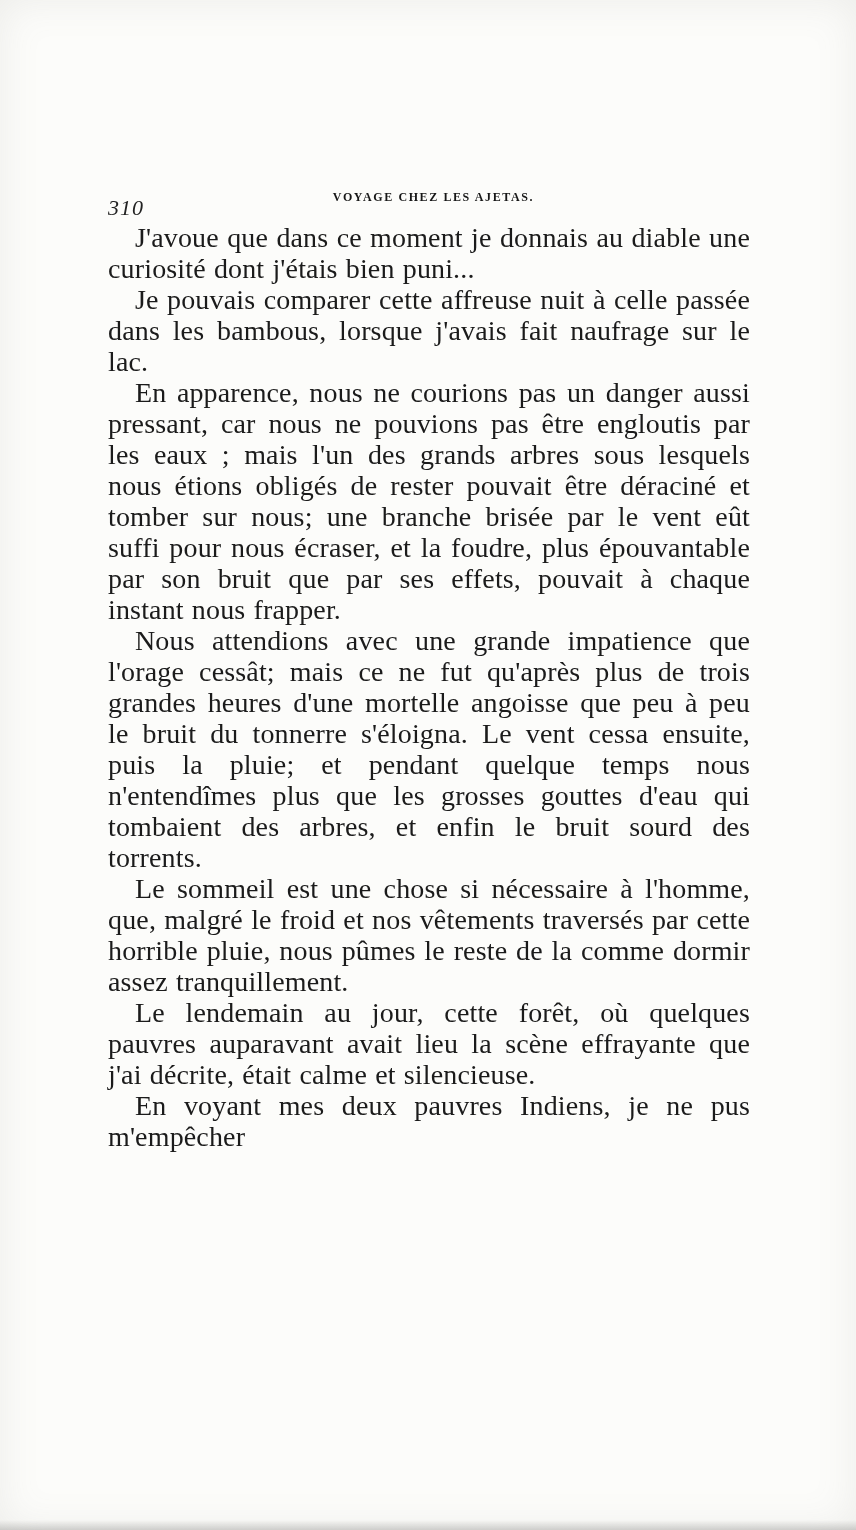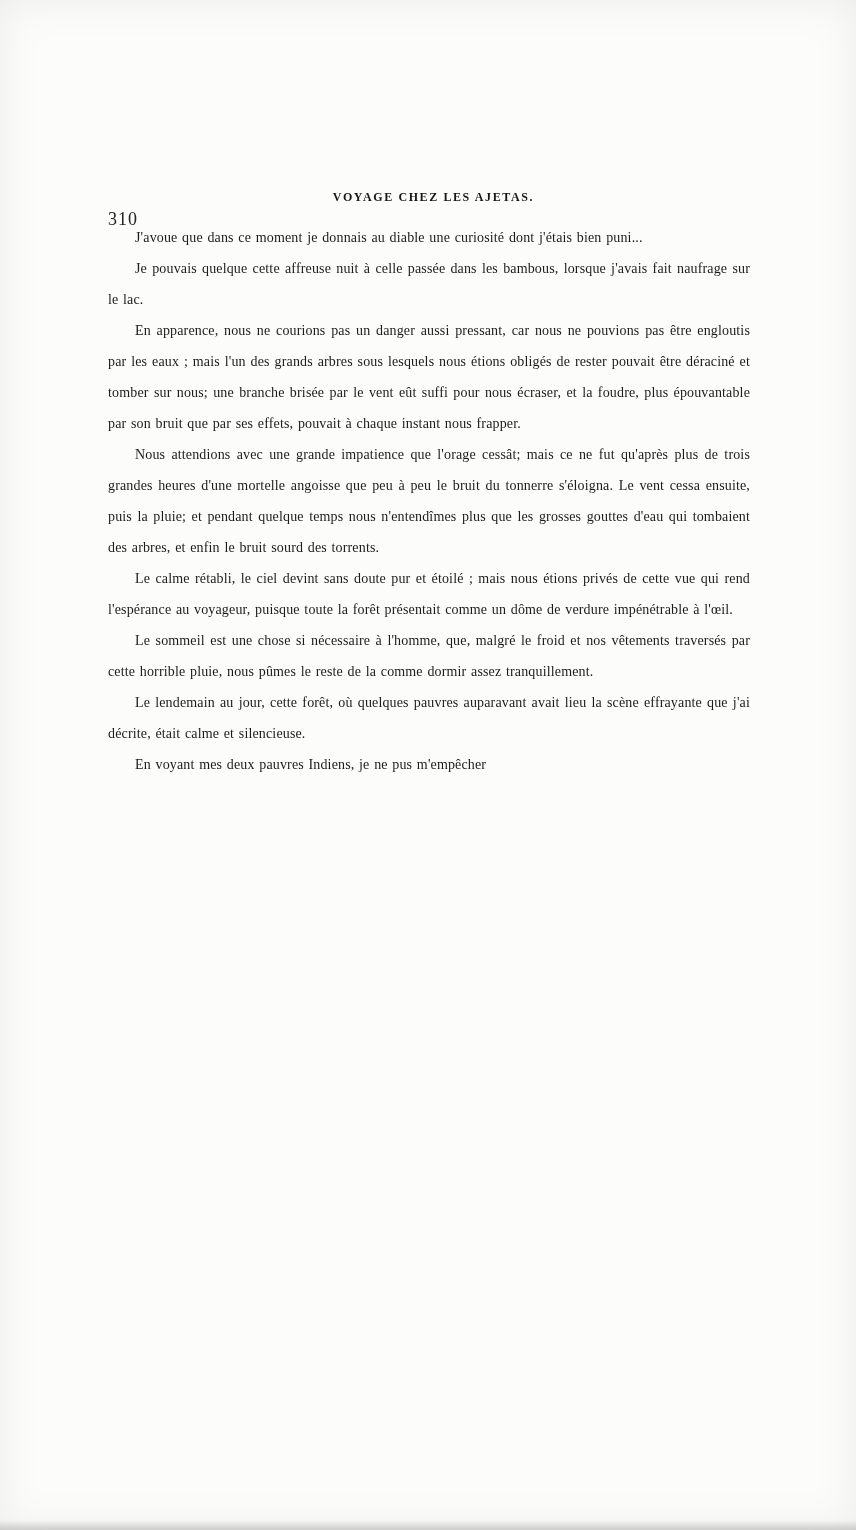--- a/index.html
+++ b/index.html
@@ -21,42 +21,43 @@
   .page-header {
     position: absolute;
     top: 190px;
     left: 108px;
     width: 642px;
     height: 26px;
   }
   .page-number {
     position: absolute;
     left: 0;
-    top: 19px;
-    font-size: 18px;
+    top: 5px;
+    font-size: 22px;
     letter-spacing: 1px;
     color: #222;
+    font-style: italic;
   }
   .running-title {
     position: absolute;
     left: 9px;
     right: 0;
     top: 0;
     text-align: center;
     font-size: 12px;
     font-weight: 700;
     letter-spacing: 1.6px;
     color: #171717;
   }
   .page-body {
     position: absolute;
     top: 222px;
     left: 108px;
     width: 642px;
-    font-size: 14px;
+    font-size: 28px;
     line-height: 31px;
     text-align: justify;
     letter-spacing: 0.15px;
     word-spacing: 1px;
     color: #1b1b1b;
   }
   .page-body p {
     margin: 0;
     text-indent: 27px;
   }
@@ -74,24 +75,23 @@
 
 <div class="page">
 
   <div class="page-header">
     <span class="page-number">310</span>
     <div class="running-title">VOYAGE CHEZ LES AJETAS.</div>
   </div>
 
   <div class="page-body">
     <p>J'avoue que dans ce moment je donnais au diable une curiosité dont j'étais bien puni...</p>
-    <p>Je pouvais quelque cette affreuse nuit à celle passée dans les bambous, lorsque j'avais fait naufrage sur le lac.</p>
+    <p>Je pouvais comparer cette affreuse nuit à celle passée dans les bambous, lorsque j'avais fait naufrage sur le lac.</p>
     <p>En apparence, nous ne courions pas un danger aussi pressant, car nous ne pouvions pas être engloutis par les eaux ; mais l'un des grands arbres sous lesquels nous étions obligés de rester pouvait être déraciné et tomber sur nous; une branche brisée par le vent eût suffi pour nous écraser, et la foudre, plus épouvantable par son bruit que par ses effets, pouvait à chaque instant nous frapper.</p>
     <p>Nous attendions avec une grande impatience que l'orage cessât; mais ce ne fut qu'après plus de trois grandes heures d'une mortelle angoisse que peu à peu le bruit du tonnerre s'éloigna. Le vent cessa ensuite, puis la pluie; et pendant quelque temps nous n'entendîmes plus que les grosses gouttes d'eau qui tombaient des arbres, et enfin le bruit sourd des torrents.</p>
-    <p>Le calme rétabli, le ciel devint sans doute pur et étoilé ; mais nous étions privés de cette vue qui rend l'espérance au voyageur, puisque toute la forêt présentait comme un dôme de verdure impénétrable à l'œil.</p>
     <p>Le sommeil est une chose si nécessaire à l'homme, que, malgré le froid et nos vêtements traversés par cette horrible pluie, nous pûmes le reste de la comme dormir assez tranquillement.</p>
     <p>Le lendemain au jour, cette forêt, où quelques pauvres auparavant avait lieu la scène effrayante que j'ai décrite, était calme et silencieuse.</p>
     <p>En voyant mes deux pauvres Indiens, je ne pus m'empêcher</p>
   </div>
 
   <div class="page-edge-shadow"></div>
 
 </div>
 
 </body></html>

